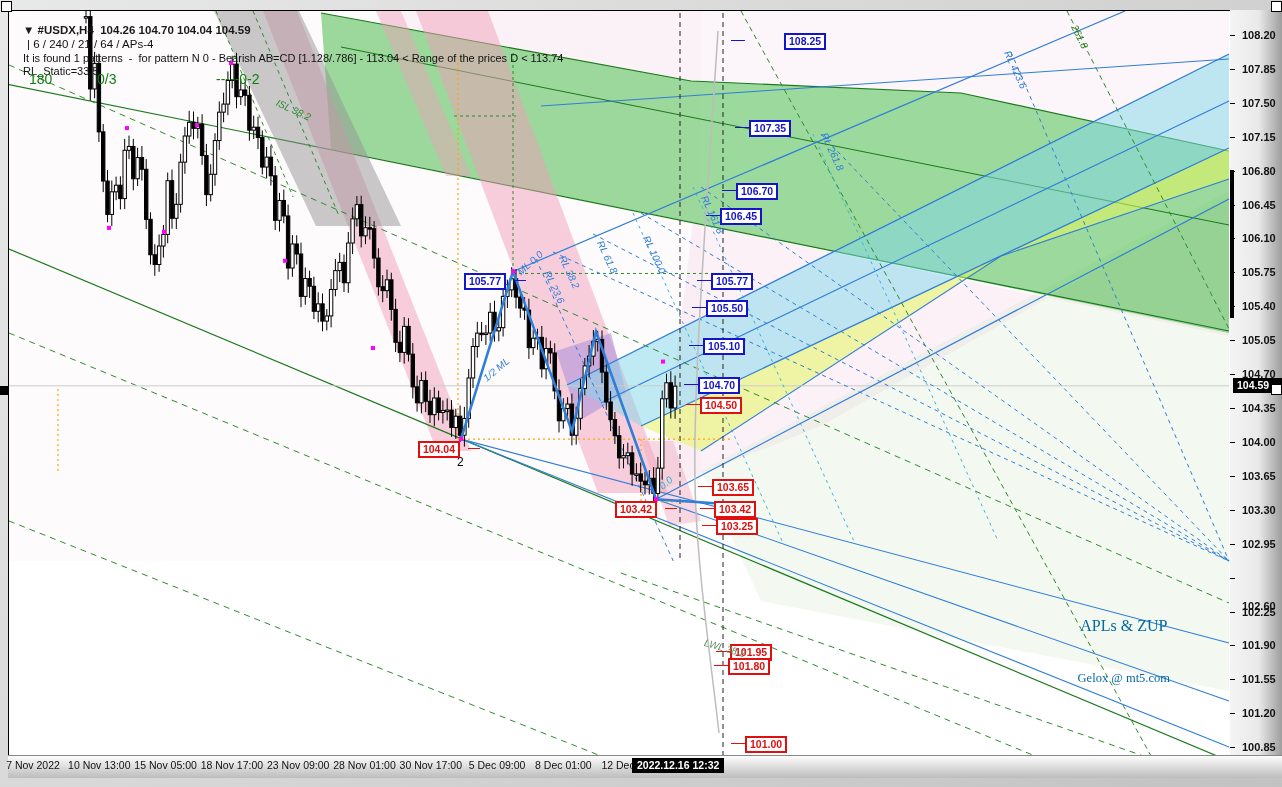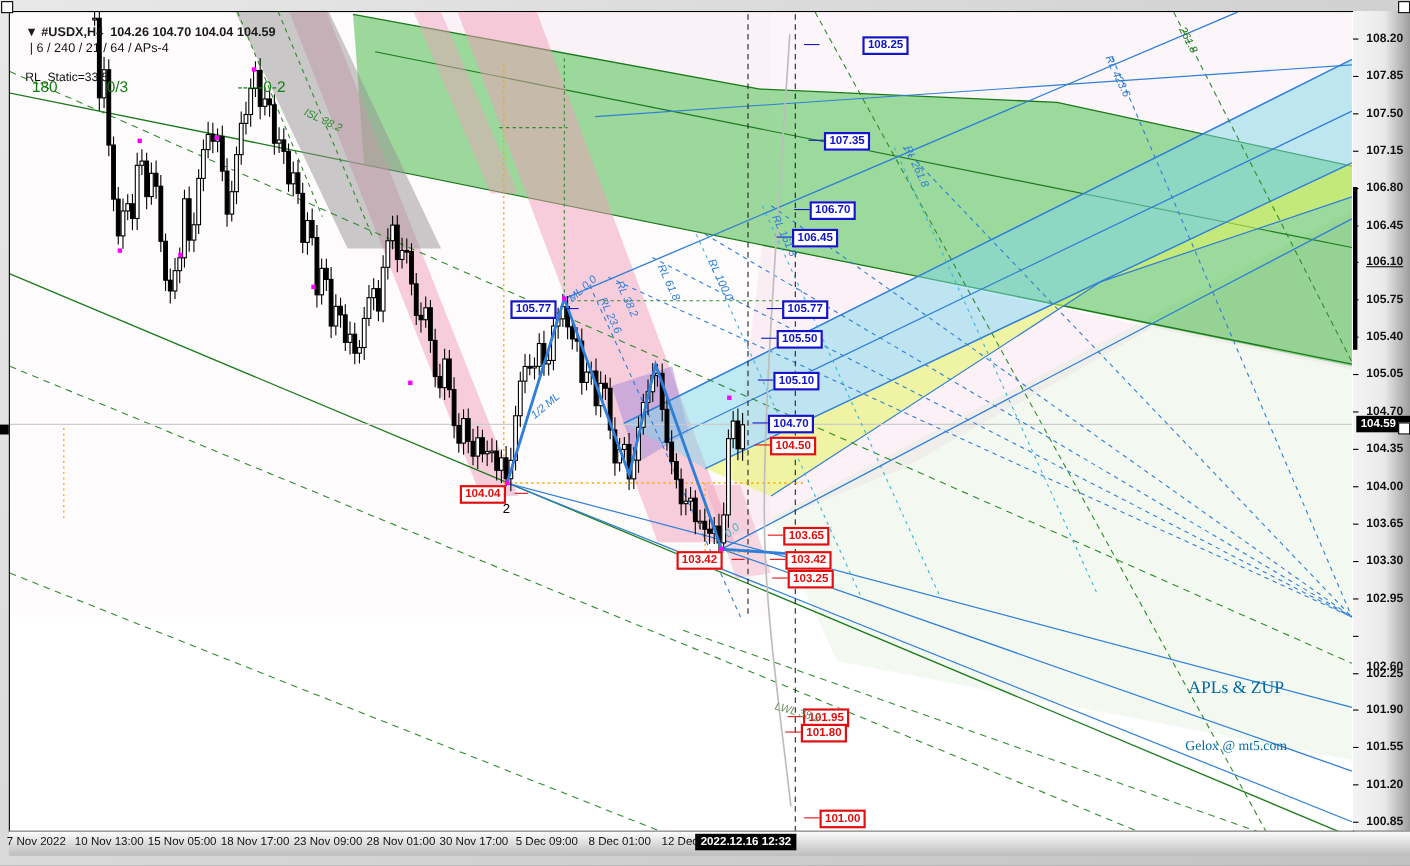--- a/index.html
+++ b/index.html
@@ -382,20 +382,21 @@
         <rect x="370" y="345.0179999999999" width="4" height="4" fill="#ff00ff"></rect>
         <rect x="458" y="436.1039999999997" width="4" height="4" fill="#ff00ff"></rect>
         <rect x="510" y="268.46700000000067" width="4" height="4" fill="#ff00ff"></rect>
         <rect x="653" y="496.18200000000013" width="4" height="4" fill="#ff00ff"></rect>
         <rect x="660" y="358.58399999999995" width="4" height="4" fill="#ff00ff"></rect>
         <rect x="723" y="501.0269999999999" width="4" height="4" fill="#ff00ff"></rect>
       </svg>
 
     <div class="txt" id="ohlc-line"><span>▼ </span><span>#USDX,H4</span>  <span>104.26</span> <span>104.70</span> <span>104.04</span> <span>104.59</span></div>
     <div class="txt" id="info2">| 6 / 240 / 21 / 64 / APs-4</div>
+    <div class="txt" id="pattern-line">It is found 1 patterns  -  for pattern N 0 - Bearish AB=CD [1.128/.786] - 113.04 &lt; Range of the prices D &lt; 113.74</div>
     <div class="txt" id="rlstatic">RL_Static=33.5</div>
     <div class="txt green-annot" style="left:20px;top:60px;">180</div>
     <div class="txt green-annot" style="left:88px;top:60px;">0/3</div>
     <div class="txt green-annot" style="left:207px;top:60px;">-----0-2</div>
 
     <div class="txt" id="watermark">
       <div class="l1">APLs &amp; ZUP</div>
       <div class="l2">Gelox @ mt5.com</div>
     </div>
     <div class="txt" style="left:448px;top:444px;font-size:12px;color:#000;">2</div>
@@ -459,21 +460,21 @@
       <div class="ytick" style="top: 58.915px;">107.85</div>
       <div class="ytickmark" style="top: 92.83px;"></div>
       <div class="ytick" style="top: 92.83px;">107.50</div>
       <div class="ytickmark" style="top: 126.745px;"></div>
       <div class="ytick" style="top: 126.745px;">107.15</div>
       <div class="ytickmark" style="top: 160.66px;"></div>
       <div class="ytick" style="top: 160.66px;">106.80</div>
       <div class="ytickmark" style="top: 194.575px;"></div>
       <div class="ytick" style="top: 194.575px;">106.45</div>
       <div class="ytickmark" style="top: 228.49px;"></div>
-      <div class="ytick" style="top: 228.49px; text-decoration: underline;">106.10</div>
+      <div class="ytick" style="top: 228.49px;">106.10</div>
       <div class="ytickmark" style="top: 262.405px;"></div>
       <div class="ytick" style="top: 262.405px;">105.75</div>
       <div class="ytickmark" style="top: 296.32px;"></div>
       <div class="ytick" style="top: 296.32px;">105.40</div>
       <div class="ytickmark" style="top: 330.235px;"></div>
       <div class="ytick" style="top: 330.235px;">105.05</div>
       <div class="ytickmark" style="top: 364.15px;"></div>
       <div class="ytick" style="top: 364.15px;">104.70</div>
       <div class="ytickmark" style="top: 398.065px;"></div>
       <div class="ytick" style="top: 398.065px;">104.35</div>

